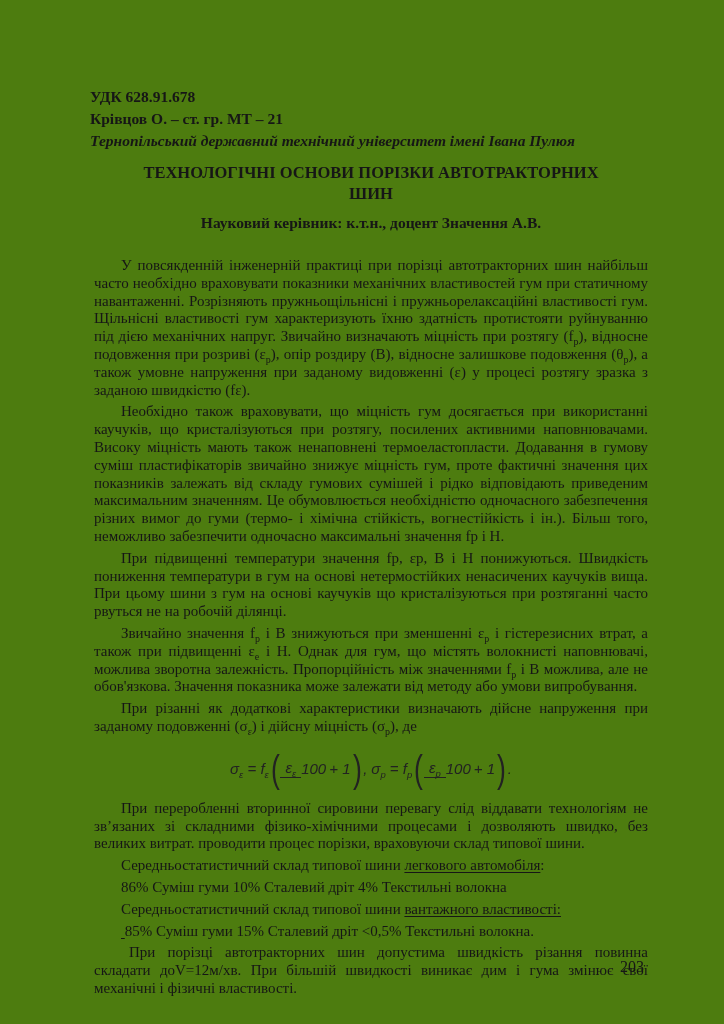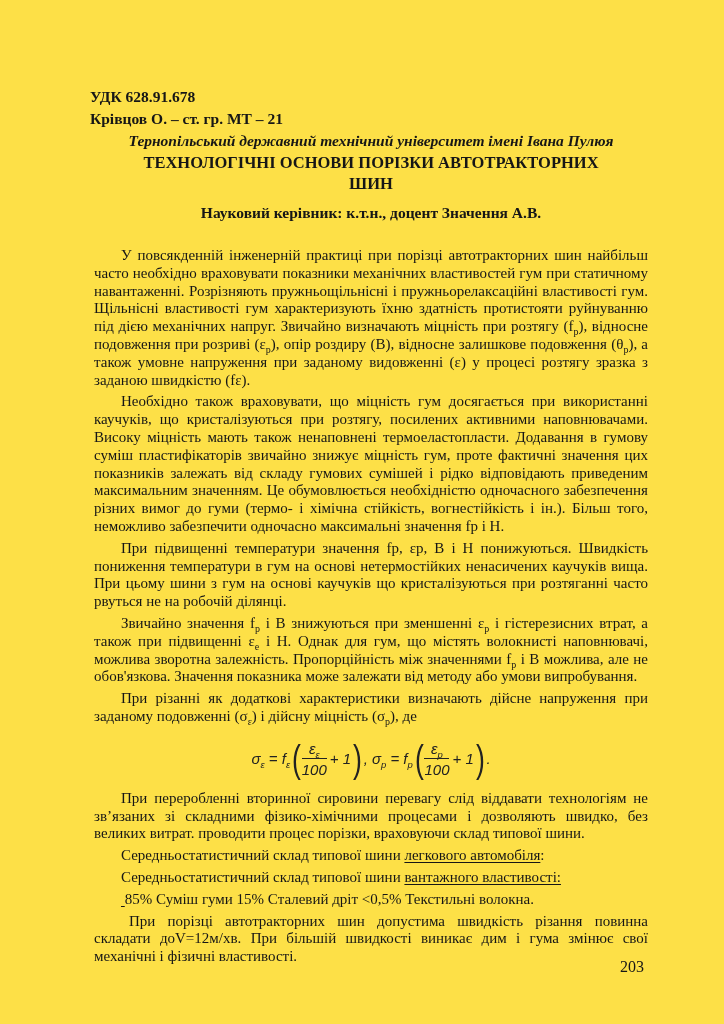--- a/index.html
+++ b/index.html
@@ -1,20 +1,20 @@
 <!DOCTYPE html>
 <html lang="uk"><head>
 <meta charset="utf-8">
 <style>
   html, body { margin: 0; padding: 0; background: #ffffff; }
   .page {
     position: relative;
     width: 724px;
     height: 1024px;
-    background: #fde047;
+    background: #4d7c0f;
     font-family: "Liberation Serif", serif;
     color: #161616;
     overflow: hidden;
   }
   .content {
     position: absolute;
     left: 90px;
     top: 86px;
     width: 562px;
   }
@@ -23,24 +23,23 @@
     font-size: 15.5px;
     line-height: 22px;
     white-space: nowrap;
   }
   .affiliation {
     font-weight: bold;
     font-style: italic;
     font-size: 15.5px;
     line-height: 22px;
     white-space: nowrap;
-    text-align: center;
   }
   .title {
-    margin: 0 0 0 0;
+    margin: 10px 0 0 0;
     text-align: center;
     font-size: 16.5px;
     font-weight: bold;
     line-height: 21px;
   }
   .supervisor {
     margin: 10px 0 25px 0;
     text-align: center;
     font-weight: bold;
     font-size: 15.5px;
@@ -74,21 +73,20 @@
     vertical-align: middle;
     font-size: 38px;
     font-weight: 400;
     font-style: normal;
     line-height: 40px;
     transform: scaleX(0.7);
     margin: 0 -2px;
   }
   .frac {
     display: inline-flex;
-    flex-direction: column;
     vertical-align: middle;
     text-align: center;
     margin: 0 1px;
   }
   .frac .num { padding: 0 5px 1.5px 5px; border-bottom: 1.3px solid #222; }
   .frac .den { padding-top: 1.5px; }
   .page-number {
     position: absolute;
     right: 80px;
     top: 957px;
@@ -121,20 +119,21 @@
           <span class="num">ε<sub>ε</sub></span>
           <span class="den">100</span>
         </span><span class="fitem">+ 1</span><span class="paren">)</span><span class="fitem">,</span><span class="fitem">σ<sub>p</sub> = f<sub>p</sub></span><span class="paren">(</span><span class="frac">
           <span class="num">ε<sub>p</sub></span>
           <span class="den">100</span>
         </span><span class="fitem">+ 1</span><span class="paren">)</span><span class="fitem">.</span>
     </div>
 
     <p class="para">При переробленні вторинної сировини перевагу слід віддавати технологіям не зв’язаних зі складними фізико-хімічними процесами і дозволяють швидко, без великих витрат. проводити процес порізки, враховуючи склад типової шини.</p>
     <p class="para comp">Середньостатистичний склад типової шини <u>легкового автомобіля</u>:</p>
+    <p class="para comp">86% Суміш гуми 10% Сталевий дріт 4% Текстильні волокна</p>
     <p class="para comp">Середньостатистичний склад типової шини <u>вантажного властивості:</u></p>
     <p class="para comp"><u>&nbsp;</u>85% Суміш гуми 15% Сталевий дріт &lt;0,5% Текстильні волокна.</p>
     <p class="para big-indent">При порізці автотракторних шин допустима швидкість різання повинна складати доV=12м/хв. При більшій швидкості виникає дим і гума змінює свої механічні і фізичні властивості.</p>
 
   </div>
 
   <div class="page-number">203</div>
 </div>
 
 </body></html>

